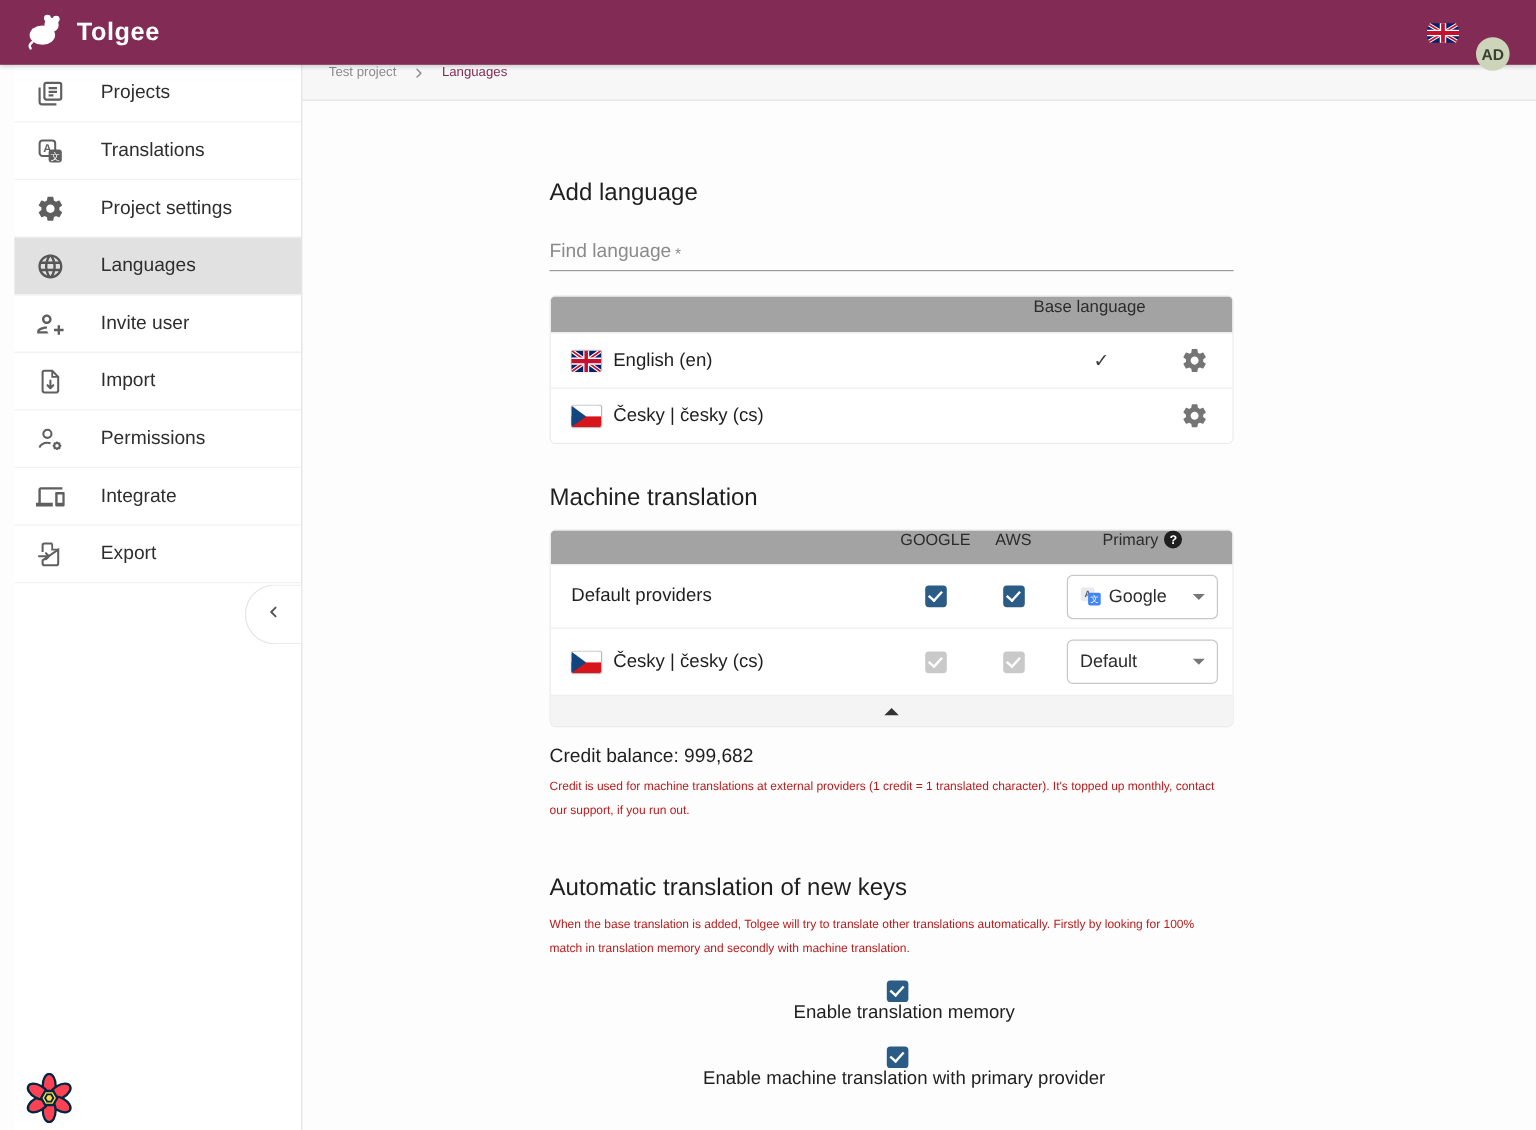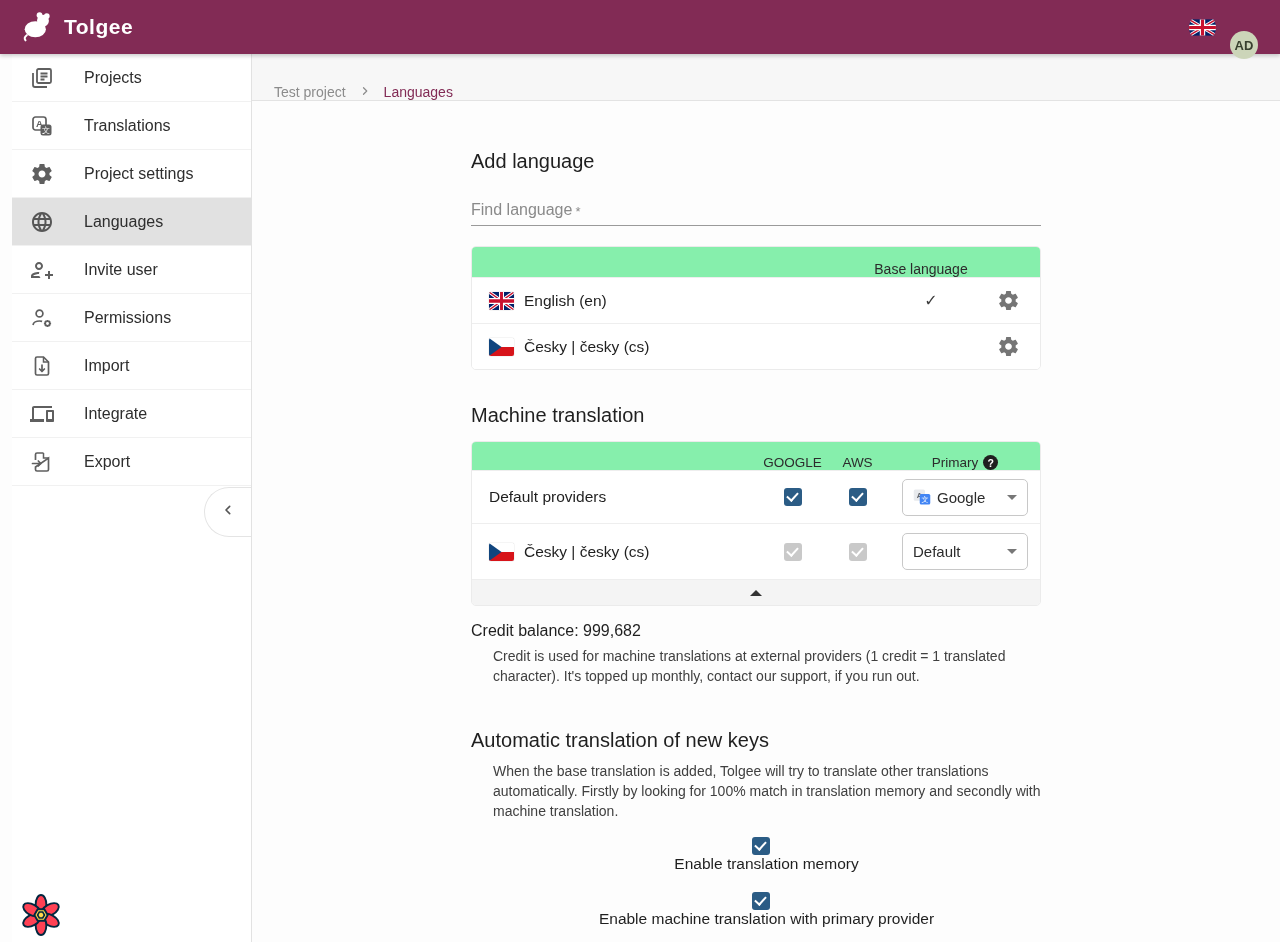--- a/index.html
+++ b/index.html
@@ -26,41 +26,41 @@
     border-bottom:1px solid #f1f1f1; cursor:pointer; }
   .side-item .s-icon { width:24px; height:24px; flex:0 0 24px; display:flex; align-items:center; justify-content:center; }
   .side-item .s-label { margin-left:30px; font-size:16px; color:#2e2e2e; }
   .side-item.selected { background:#e1e1e1; }
   .collapse-btn { position:absolute; right:0; top:433px; width:47px; height:50px; background:#fff;
     border:1px solid #e4e4e4; border-right:none; border-radius:25px 0 0 25px;
     display:flex; align-items:center; justify-content:center; cursor:pointer; color:#555; }
   .rq-flower { position:absolute; left:8px; bottom:6px; width:42px; height:42px; cursor:pointer; }
 
   
-  .breadcrumb-bar { position:absolute; left:240px; top:54px; width:1040px; height:47px;
-    background:#f7f7f7; border-bottom:1px solid #e3e3e3; display:flex; align-items:flex-end;
-    padding-left:34px; font-size:14px; }
+  .breadcrumb-bar { position:absolute; left:240px; top:54px; width:1040px; height:30px;
+    background:#f7f7f7; border-bottom:1px solid #e3e3e3; display:flex; align-items:flex-start;
+    padding-left:34px; font-size:11px; }
   .bc-project { color:#8b8b8b; cursor:pointer; }
   .bc-sep { color:#8b8b8b; margin:0 13px; font-size:15px; }
   .bc-page { color:#822B55; cursor:pointer; }
 
-  .main { position:absolute; left:236px; top:101px; width:1040px; height:841px;
+  .main { position:absolute; left:223px; top:101px; width:1040px; height:841px;
     background:#fdfdfd; overflow:hidden; }
   .content { width:570px; margin-left:235px; padding-top:46px; }
 
   h2.sec { font-size:20px; font-weight:500; color:#1f1f1f; line-height:28px; }
 
   
   .find-input { margin-top:18px; height:33px; border-bottom:1px solid #9a9a9a; display:flex; align-items:flex-end; padding-bottom:6px; cursor:text; }
   .find-input .ph { color:#8a8a8a; font-size:16px; }
   .find-input .req { color:#8a8a8a; font-size:13px; margin-left:3px; vertical-align:top; }
 
   
   .card { margin-top:20px; border:1px solid #ebebeb; border-radius:5px; overflow:hidden; background:#fff; }
-  .thead { background:#86efac; display:flex; align-items:flex-end; font-size:14px; color:#2c2c2c; }
+  .thead { background:#a3a3a3; display:flex; align-items:flex-start; font-size:14px; color:#2c2c2c; }
   .t1-head { height:30px; }
   .trow { display:flex; align-items:center; border-top:1px solid #eee; background:#fff; font-size:15.5px; }
   .t1-row { height:46px; }
   .col-label { flex:1; display:flex; align-items:center; padding-left:17px; }
   .flag { width:25px; height:18px; border-radius:2px; overflow:hidden; flex:0 0 25px; margin-right:10px;
     box-shadow:0 0 1px rgba(0,0,0,.4); }
   .flag svg { display:block; width:25px; height:18px; }
   .col-base { width:90px; display:flex; justify-content:center; }
   .col-gear { width:64px; display:flex; justify-content:center; }
   .checkmark { font-size:16px; color:#3c3c3c; }
@@ -82,21 +82,21 @@
     display:flex; align-items:center; padding:0 10px; cursor:pointer; font-size:15px; color:#2c2c2c; }
   .select .sel-txt { flex:1; text-align:left; margin-left:6px; }
   .select .arrow { width:0; height:0; border-left:5px solid transparent; border-right:5px solid transparent;
     border-top:5px solid #777; }
   .gt-icon { width:18px; height:18px; flex:0 0 18px; }
 
   .tfoot { height:26px; background:#f4f4f4; border-top:1px solid #eee; display:flex; align-items:center; justify-content:center; cursor:pointer; }
   .chev-up { width:0; height:0; border-left:6px solid transparent; border-right:6px solid transparent; border-bottom:6px solid #333; }
 
   .credit { margin-top:13px; font-size:16px; color:#1f1f1f; line-height:24px; }
-  .caption { margin-top:3px; font-size:14px; line-height:20px; color:#404040; width:560px;margin-left:22px; }
+  .caption { margin-top:3px; font-size:10px; line-height:20px; color:#b91c1c; width:560px; }
 
   .auto-sec { margin-top:40px; }
   .cb-row { display:flex; align-items:center; margin-top:19px; padding-left:9px; font-size:15.5px; color:#1f1f1f;flex-direction:column; }
   .cb-row .cb-label { margin-left:12px; }
   .first-cb { margin-top:16px; }
 </style>
 </head>
 <body>
 
 <svg width="0" height="0" style="position:absolute">
@@ -190,38 +190,38 @@
         <path d="M13 8c0-2.21-1.79-4-4-4S5 5.79 5 8s1.79 4 4 4 4-1.79 4-4zm-2 0c0 1.1-.9 2-2 2s-2-.9-2-2 .9-2 2-2 2 .9 2 2zm-8 10c.22-.72 3.31-2 6-2 0-.7.13-1.37.35-1.99C5.62 13.91 1 15.27 1 18v2h9.54c-.52-.58-.93-1.25-1.19-2H3z"></path>
         <path d="M20 13h-2v3h-3v2h3v3h2v-3h3v-2h-3z"></path>
       </svg>
     </span>
     <span class="s-label">Invite user</span>
   </div>
 
   <div class="side-item">
     <span class="s-icon">
       <svg width="24" height="24" viewBox="0 0 24 24" fill="none" stroke="#5f5f5f" stroke-width="1.7">
+        <path d="M13.5 3H7a1.5 1.5 0 0 0-1.5 1.5v15A1.5 1.5 0 0 0 7 21h10a1.5 1.5 0 0 0 1.5-1.5V8z"></path>
+        <path d="M13.5 3v5h5" stroke-width="1.5"></path>
+        <path d="M12 11v6.2M9.6 15l2.4 2.5 2.4-2.5" stroke-linecap="round" stroke-linejoin="round"></path>
+      </svg>
+    </span>
+    <span class="s-label">Import</span>
+  </div>
+
+  <div class="side-item">
+    <span class="s-icon">
+      <svg width="24" height="24" viewBox="0 0 24 24" fill="none" stroke="#5f5f5f" stroke-width="1.7">
         <circle cx="9.5" cy="7.5" r="3.4"></circle>
         <path d="M3 19c.4-2.4 3.4-4 6.5-4 .9 0 1.8.13 2.6.38"></path>
         <circle cx="17.5" cy="17.5" r="2.3"></circle>
         <path d="M17.5 13.9v1.2M17.5 19.9v1.2M21.1 17.5h-1.2M15.1 17.5h-1.2M20 15l-.9.9M15.9 19.1l-.9.9M20 20l-.9-.9M15.9 15.9l-.9-.9" stroke-width="1.4"></path>
       </svg>
     </span>
     <span class="s-label">Permissions</span>
-  </div>
-
-  <div class="side-item">
-    <span class="s-icon">
-      <svg width="24" height="24" viewBox="0 0 24 24" fill="none" stroke="#5f5f5f" stroke-width="1.7">
-        <path d="M13.5 3H7a1.5 1.5 0 0 0-1.5 1.5v15A1.5 1.5 0 0 0 7 21h10a1.5 1.5 0 0 0 1.5-1.5V8z"></path>
-        <path d="M13.5 3v5h5" stroke-width="1.5"></path>
-        <path d="M12 11v6.2M9.6 15l2.4 2.5 2.4-2.5" stroke-linecap="round" stroke-linejoin="round"></path>
-      </svg>
-    </span>
-    <span class="s-label">Import</span>
   </div>
 
   <div class="side-item">
     <span class="s-icon">
       <svg width="24" height="24" viewBox="0 0 24 24" fill="#5f5f5f">
         <path d="M4 6h18V4H4c-1.1 0-2 .9-2 2v11H0v3h14v-3H4V6zm19 2h-6c-.55 0-1 .45-1 1v10c0 .55.45 1 1 1h6c.55 0 1-.45 1-1V9c0-.55-.45-1-1-1zm-1 9h-4v-7h4v7z"></path>
       </svg>
     </span>
     <span class="s-label">Integrate</span>
   </div>

